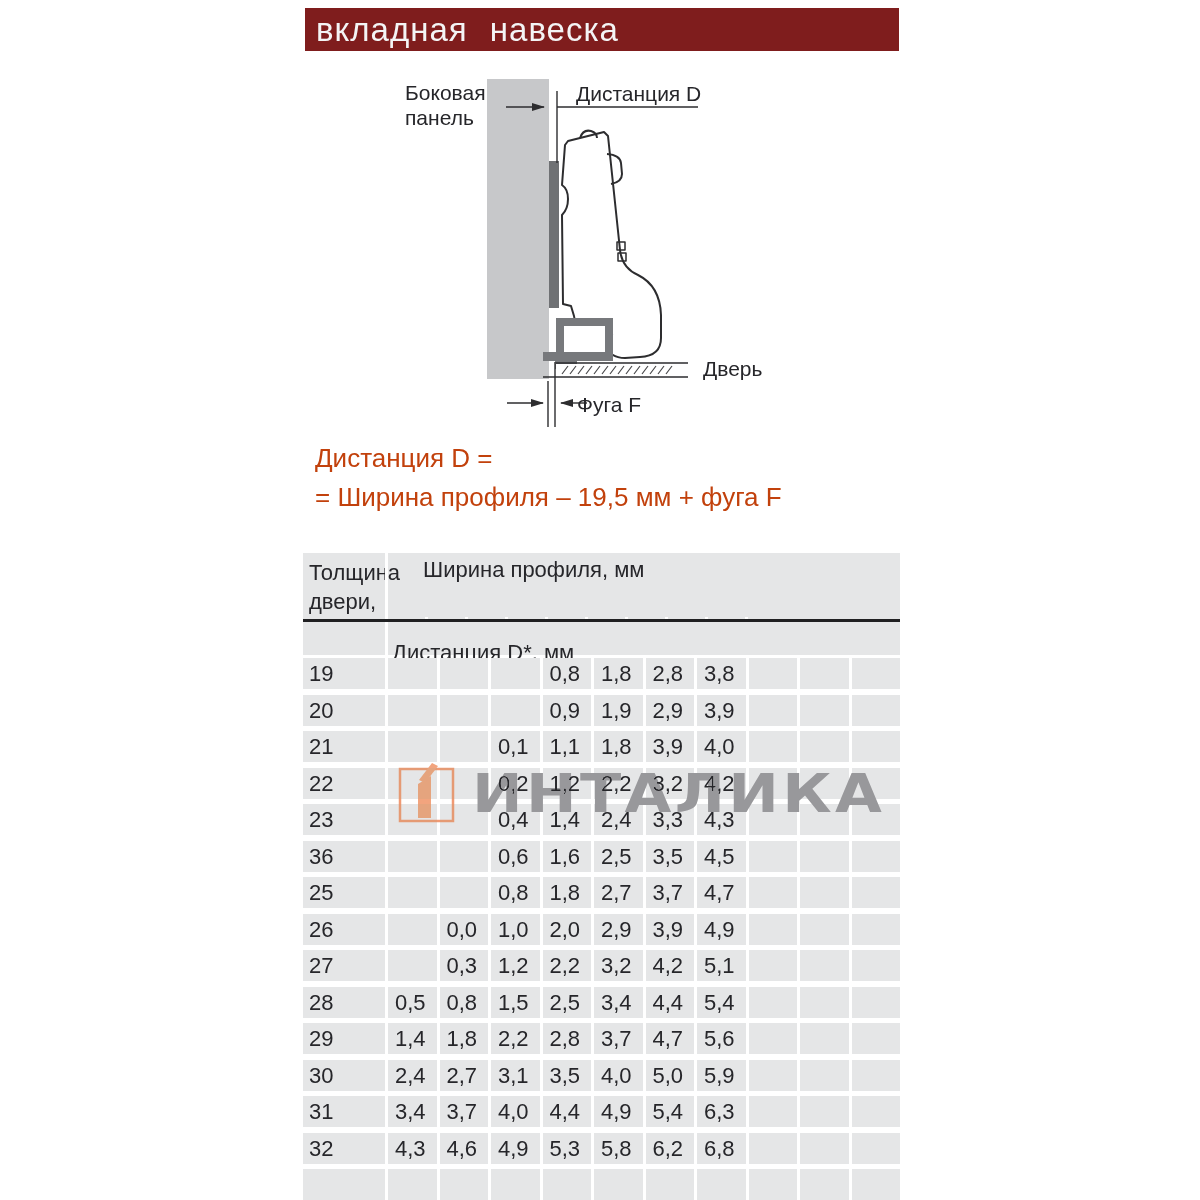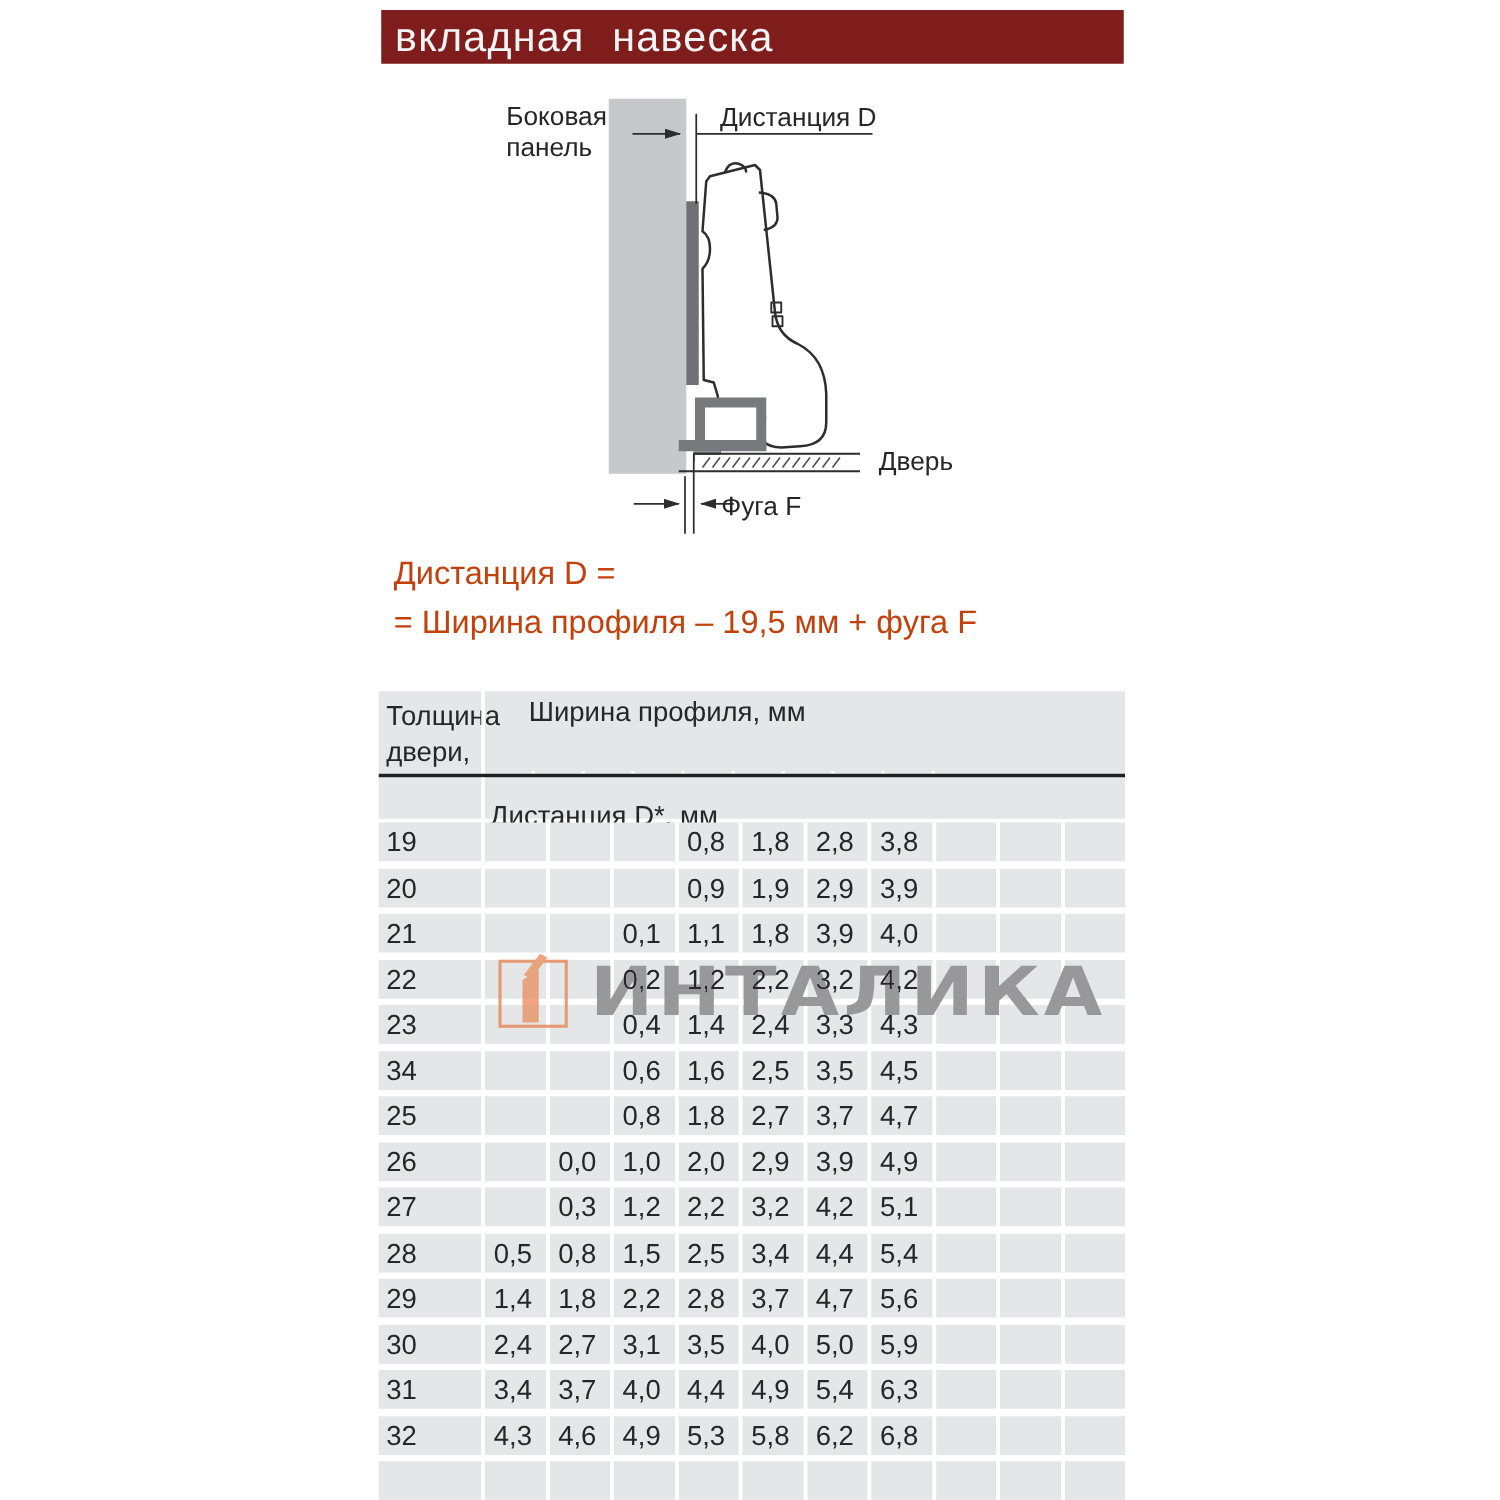--- a/index.html
+++ b/index.html
@@ -220,21 +220,21 @@
         <div class="cell">0,4</div>
         <div class="cell">1,4</div>
         <div class="cell">2,4</div>
         <div class="cell">3,3</div>
         <div class="cell">4,3</div>
         <div class="cell"></div>
         <div class="cell"></div>
         <div class="cell"></div>
       </div>
       <div class="trow">
-        <div class="c0">34</div>
+        <div class="c0">36</div>
         <div class="cell"></div>
         <div class="cell"></div>
         <div class="cell">0,6</div>
         <div class="cell">1,6</div>
         <div class="cell">2,5</div>
         <div class="cell">3,5</div>
         <div class="cell">4,5</div>
         <div class="cell"></div>
         <div class="cell"></div>
         <div class="cell"></div>

